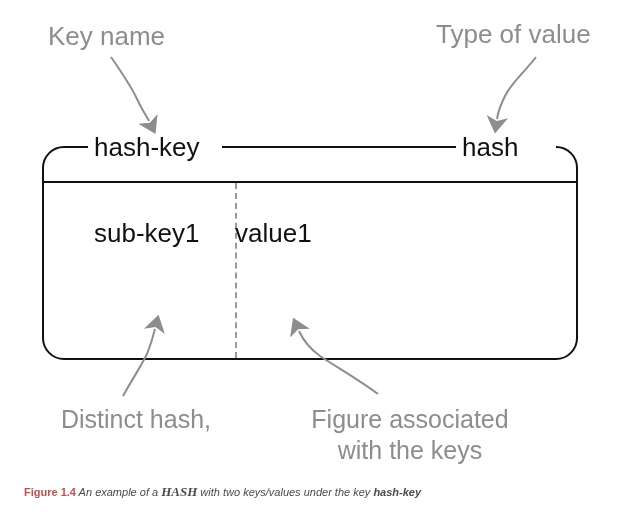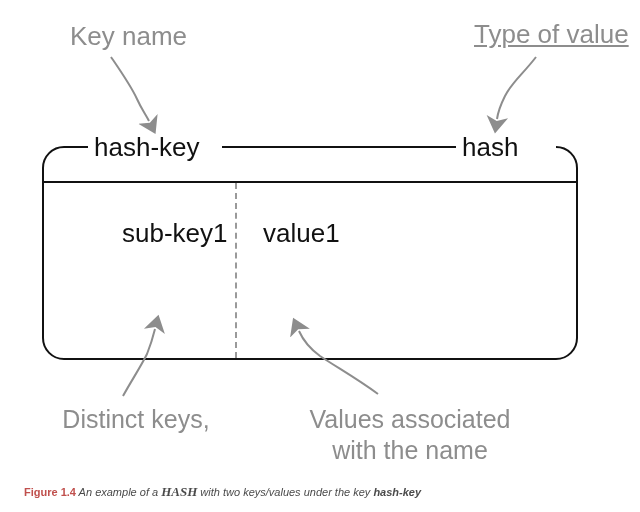--- a/index.html
+++ b/index.html
@@ -24,24 +24,23 @@
   }
 
   
   .anno {
     position: absolute;
     color: #8d8d8d;
     font-size: 26px;
     line-height: 32px;
     white-space: nowrap;
     font-family: "Liberation Sans", sans-serif;
-    margin-left: 22px;
   }
   #anno-key-name   { left: 48px;  top: 20px; }
-  #anno-type-value { left: 452px; top: 18px; text-decoration: underline; }
+  #anno-type-value { left: 436px; top: 18px; }
 
   .anno-block {
     position: absolute;
     color: #8d8d8d;
     font-size: 25px;
     line-height: 31px;
     text-align: center;
     white-space: nowrap;
     font-family: "Liberation Sans", sans-serif;
   }
@@ -117,21 +116,21 @@
   
   .row {
     position: absolute;
     font-size: 26px;
     line-height: 34px;
     color: #111111;
     white-space: nowrap;
     font-family: "Liberation Sans", sans-serif;
   }
   .row .k { display: inline-block; width: 141px; }
-  #row-1 { left: 94px; top: 216px; margin-left: 28px; }
+  #row-1 { left: 94px; top: 216px; }
   #row-2 { left: 94px; top: 256px; }
 
   
   #arrows {
     position: absolute;
     left: 0; top: 0;
     width: 640px;
     height: 512px;
     pointer-events: none;
   }
@@ -168,26 +167,26 @@
 </head>
 <body>
 
 <div id="stage">
 
   <div class="anno" id="anno-key-name">Key name</div>
 
   <div class="anno" id="anno-type-value">Type of value</div>
 
   <div class="anno-block" id="anno-distinct">
-    <div>Distinct keys,</div>
+    <div>Distinct hash,</div>
   </div>
 
   <div class="anno-block" id="anno-values">
-    <div>Values associated</div>
-    <div>with the name</div>
+    <div>Figure associated</div>
+    <div>with the keys</div>
   </div>
 
   <div id="hash-box">
     <div class="border-gap" id="gap-left"></div>
     <div class="border-gap" id="gap-right"></div>
   </div>
 
   <div id="header-connector"></div>
 
   <div class="header-label" id="label-key-name">hash-key</div>

